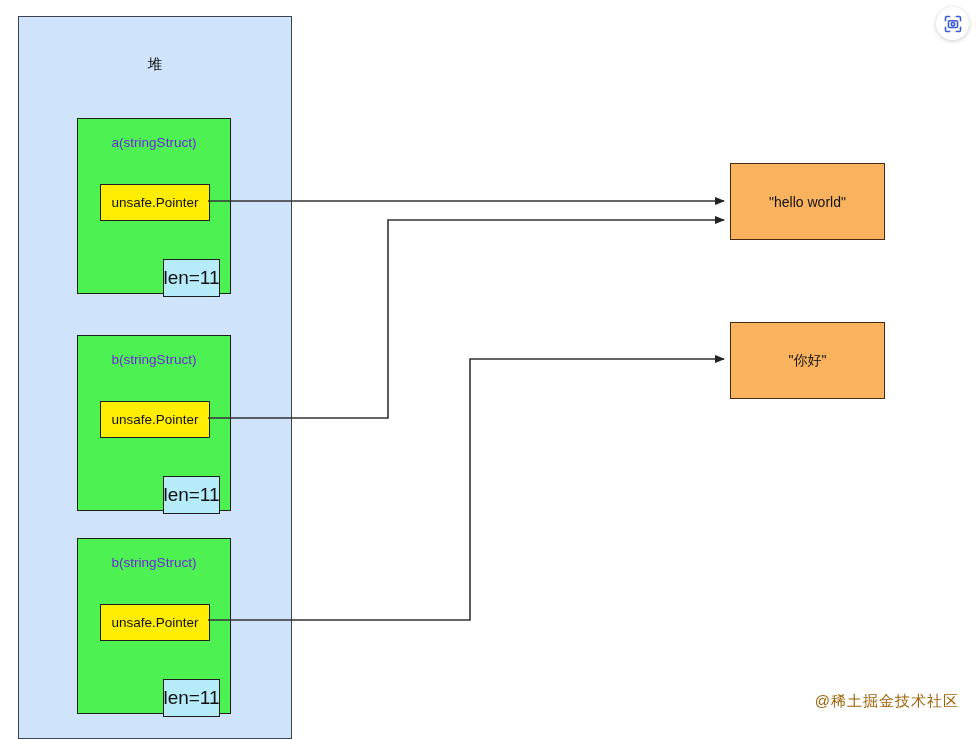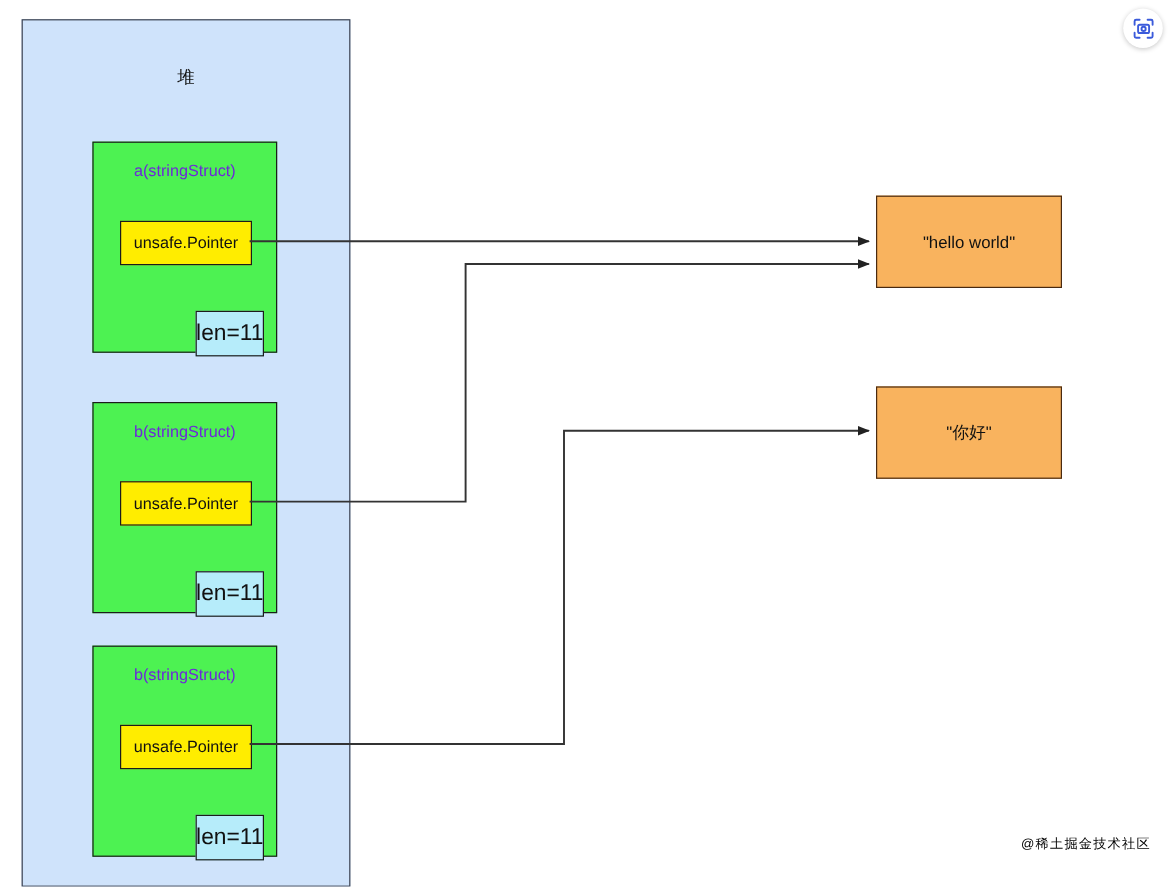--- a/index.html
+++ b/index.html
@@ -143,22 +143,22 @@
     box-shadow: 0 1px 4px rgba(0,0,0,0.22);
     display: flex;
     align-items: center;
     justify-content: center;
   }
 
   #watermark {
     position: absolute;
     right: 18px;
     bottom: 28px;
-    font-size: 11px;
-    color: #000000;
+    font-size: 15px;
+    color: #a16207;
     letter-spacing: 1px;
     white-space: nowrap;
   }
 </style>
 </head>
 <body>
 
 <div id="canvas">
 
   <div class="panel" id="heap-panel">

